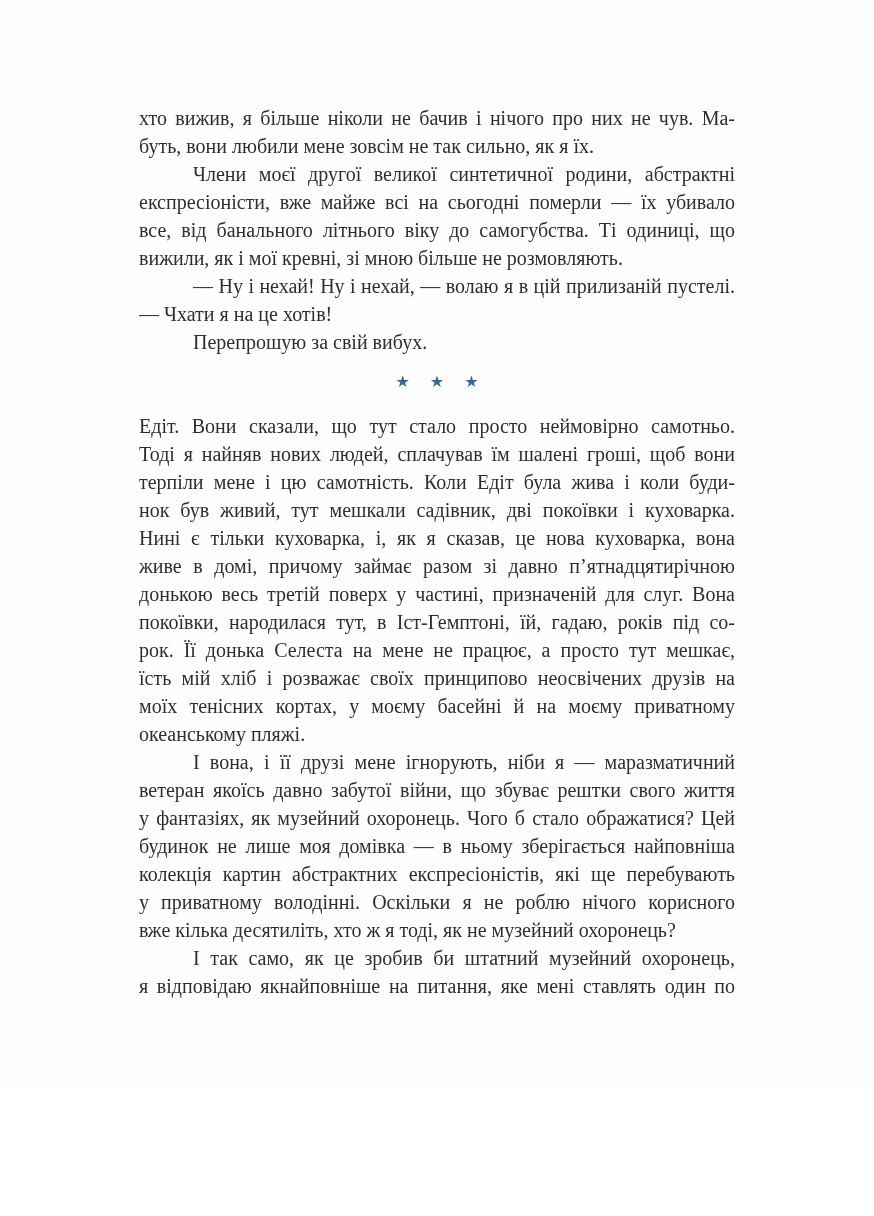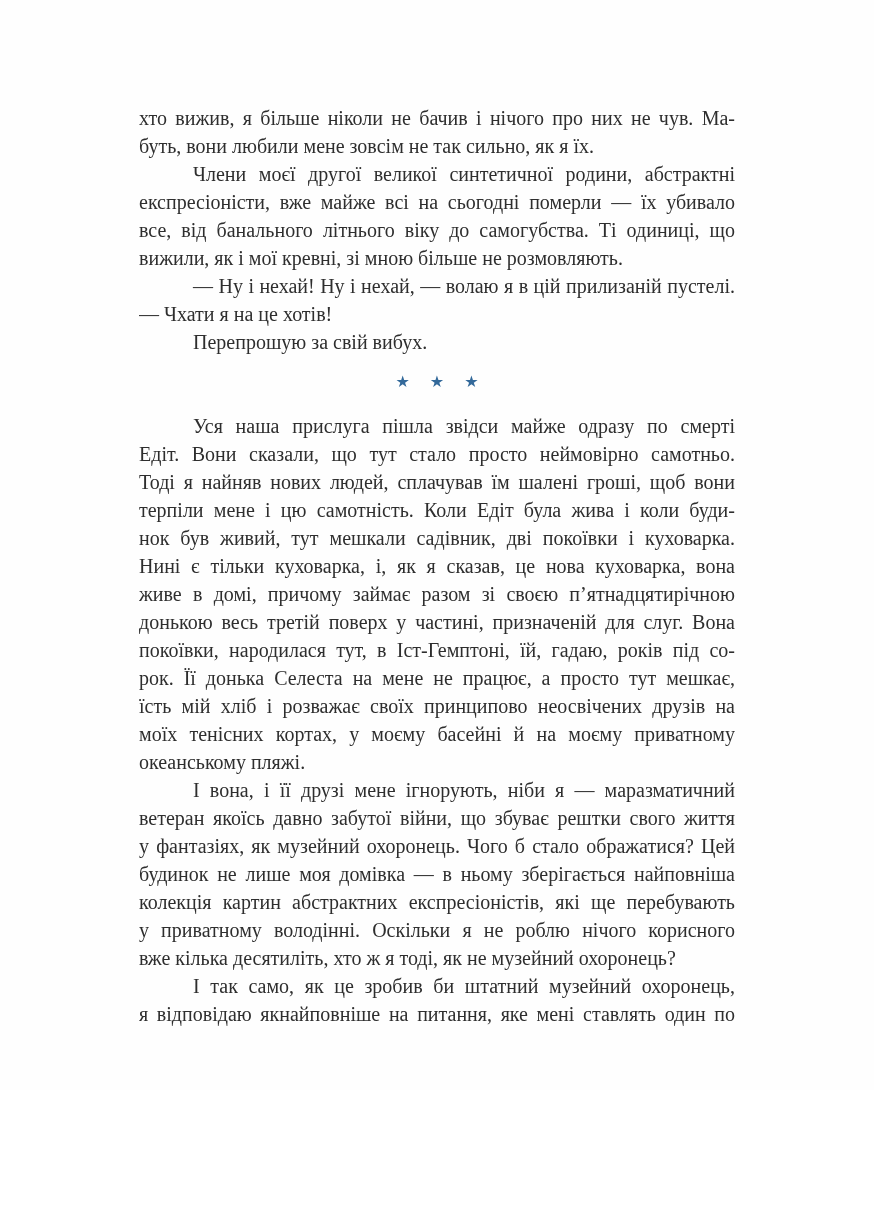--- a/index.html
+++ b/index.html
@@ -67,27 +67,26 @@
       </div>
       <div class="paragraph">
         <div class="line indent">— Ну і нехай! Ну і нехай, — волаю я в цій прилизаній пустелі.</div>
         <div class="line last">— Чхати я на це хотів!</div>
       </div>
       <div class="paragraph">
         <div class="line indent last">Перепрошую за свій вибух.</div>
       </div>
       <div class="separator" style="color: rgb(51, 105, 154);"><span class="star">★</span><span class="star">★</span><span class="star">★</span></div>
       <div class="paragraph">
-        <div class="line indent">Уся наша прислуга пішла звідси майже одразу по смерті</div>
         <div class="line">Едіт. Вони сказали, що тут стало просто неймовірно самотньо.</div>
         <div class="line">Тоді я найняв нових людей, сплачував їм шалені гроші, щоб вони</div>
         <div class="line">терпіли мене і цю самотність. Коли Едіт була жива і коли буди-</div>
         <div class="line">нок був живий, тут мешкали садівник, дві покоївки і куховарка.</div>
         <div class="line">Нині є тільки куховарка, і, як я сказав, це нова куховарка, вона</div>
-        <div class="line">живе в домі, причому займає разом зі своєю п’ятнадцятирічною</div>
+        <div class="line">живе в домі, причому займає разом зі давно п’ятнадцятирічною</div>
         <div class="line">донькою весь третій поверх у частині, призначеній для слуг. Вона</div>
         <div class="line">покоївки, народилася тут, в Іст-Гемптоні, їй, гадаю, років під со-</div>
         <div class="line">рок. Її донька Селеста на мене не працює, а просто тут мешкає,</div>
         <div class="line">їсть мій хліб і розважає своїх принципово неосвічених друзів на</div>
         <div class="line">моїх тенісних кортах, у моєму басейні й на моєму приватному</div>
         <div class="line last">океанському пляжі.</div>
       </div>
       <div class="paragraph">
         <div class="line indent">І вона, і її друзі мене ігнорують, ніби я — маразматичний</div>
         <div class="line">ветеран якоїсь давно забутої війни, що збуває рештки свого життя</div>

